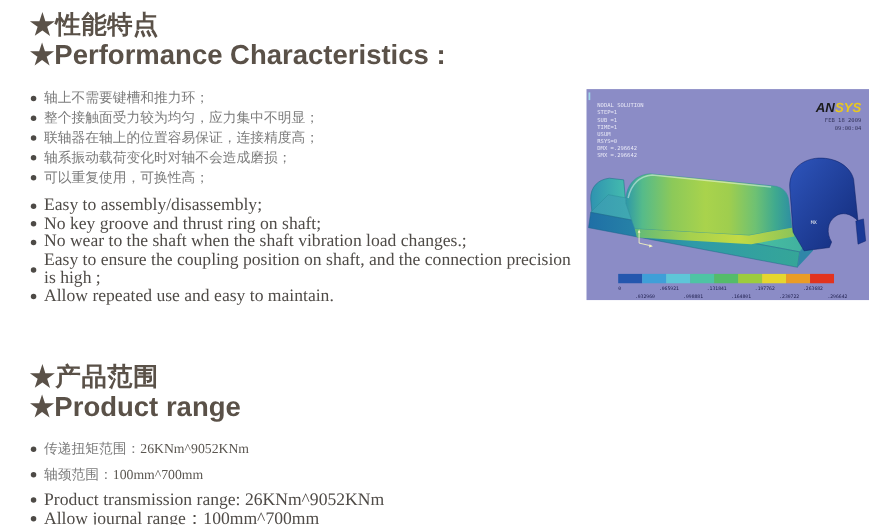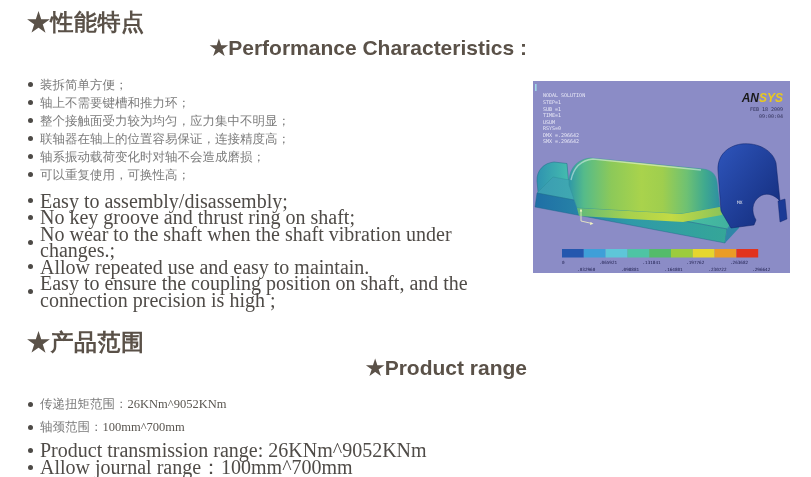--- a/index.html
+++ b/index.html
@@ -5,62 +5,61 @@
   * { box-sizing: border-box; }
   html, body { margin: 0; padding: 0; background: #ffffff; }
   .page {
     position: relative; width: 811px; height: 477px; background: #ffffff;
     font-family: "Liberation Sans", sans-serif; overflow: hidden;
   }
   .section { position: absolute; left: 27px; width: 500px; }
   .sec-performance { top: 8px; }
   .sec-product { top: 328px; }
   .h-zh { margin: 0; font-size: 23px; line-height: 1.22; font-weight: bold; color: #5a5148; letter-spacing: .5px; }
-  .h-en { margin: 0; font-size: 21px; line-height: 1.12; font-weight: bold; color: #5a5148; text-align: right; }
+  .h-en { margin: 0; font-size: 25px; line-height: 1.12; font-weight: bold; color: #5a5148; }
   ul { list-style: none; margin: 0; padding: 0; }
   li { position: relative; padding-left: 13px; }
   li::before {
     content: ""; position: absolute; left: 1px; top: 50%; margin-top: -2.5px;
     width: 5px; height: 5px; border-radius: 50%; background: #4d4a46;
   }
   .list-zh { margin-top: 16px; font-size: 12.5px; color: #7b7b7b; }
   .list-zh li { line-height: 18px; }
-  .list-en { margin-top: 9px; font-family: "Liberation Serif", serif; font-size: 20px; color: #4f4b47; }
+  .list-en { margin-top: 9px; font-family: "Liberation Serif", serif; font-size: 16px; color: #4f4b47; }
   .list-en li { line-height: 16.5px; }
   .sec-product .list-zh { margin-top: 13px; }
   .sec-product .list-zh li { line-height: 23px; }
   .sec-product .list-zh .val { font-family: "Liberation Serif", serif; color: #5a5650; }
   .sec-product .list-en { margin-top: 3px; }
   .sec-product .list-en li { line-height: 17px; }
   .ansys-fig { position: absolute; left: 533px; top: 81px; width: 257px; height: 192px; }
   svg text { font-family: "DejaVu Sans Mono", monospace; }
   svg .logo { font-family: "Liberation Sans", sans-serif; font-weight: bold; font-style: italic; }
 </style>
 </head>
 <body>
 
 <div class="page">
 
   <div class="section sec-performance">
     <h1 class="h-zh">★性能特点</h1>
     <h1 class="h-en">★Performance Characteristics :</h1>
     <ul class="list-zh">
-      <li>装拆简单方便；</li>
       <li>轴上不需要键槽和推力环；</li>
       <li>整个接触面受力较为均匀，应力集中不明显；</li>
       <li>联轴器在轴上的位置容易保证，连接精度高；</li>
       <li>轴系振动载荷变化时对轴不会造成磨损；</li>
       <li>可以重复使用，可换性高；</li>
     </ul>
     <ul class="list-en">
       <li>Easy to assembly/disassembly;</li>
       <li>No key groove and thrust ring on shaft;</li>
-      <li>No wear to the shaft when the shaft vibration under changes.;</li>
+      <li>No wear to the shaft when the shaft vibration load changes.;</li>
+      <li>Easy to ensure the coupling position on shaft, and the connection precision is high ;</li>
       <li>Allow repeated use and easy to maintain.</li>
-      <li>Easy to ensure the coupling position on shaft, and the connection precision is high ;</li>
     </ul>
   </div>
 
   <div class="section sec-product">
     <h1 class="h-zh">★产品范围</h1>
     <h1 class="h-en">★Product range</h1>
     <ul class="list-zh">
       <li><span>传递扭矩范围：</span><span class="val">26KNm^9052KNm</span></li>
       <li><span>轴颈范围：</span><span class="val">100mm^700mm</span></li>
     </ul>

